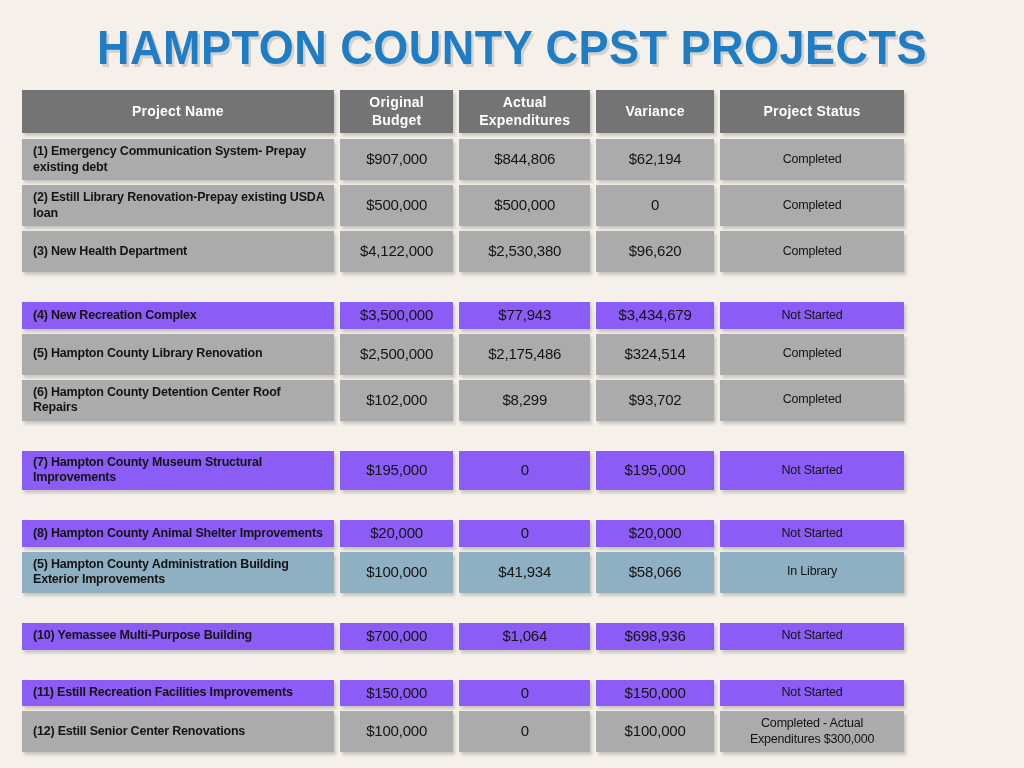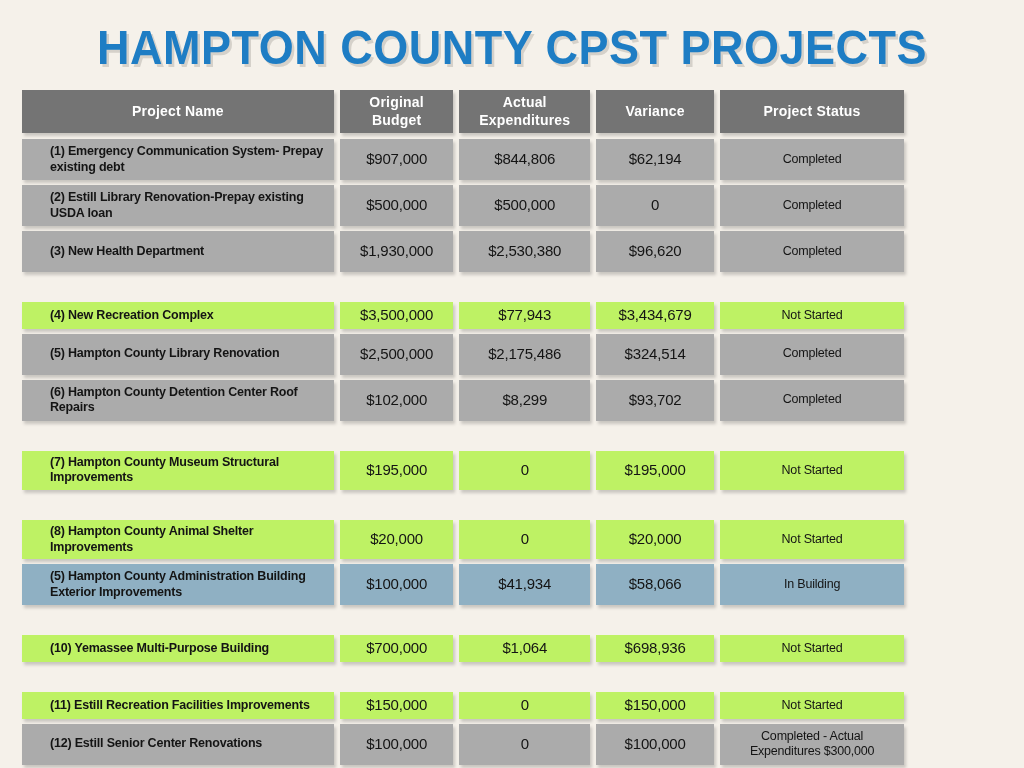--- a/index.html
+++ b/index.html
@@ -39,36 +39,36 @@
     justify-content: center;
     text-align: center;
     padding: 4px 8px;
     box-shadow: 2px 3px 3px rgba(0,0,0,0.18);
     color: #141414;
     line-height: 1.25;
   }
   .cell.name-cell {
     justify-content: flex-start;
     text-align: left;
-    padding-left: 28px;
+    padding-left: 11px;
     font-size: 12.5px;
     font-weight: bold;
     letter-spacing: -0.2px;
   }
   .cell.num-cell { font-size: 15px; font-weight: normal; letter-spacing: -0.2px; }
   .cell.status-cell { font-size: 12.5px; font-weight: normal; letter-spacing: -0.2px; }
   .header-row .cell {
     background: #747474;
     color: #ffffff;
     font-size: 14px;
     font-weight: bold;
     letter-spacing: 0.2px;
   }
   .theme-gray .cell { background: #ababab; }
-  .theme-red .cell { background: #bef264; margin-top: 25px; }
+  .theme-red .cell { background: #8b5cf6; margin-top: 25px; }
   .theme-blue .cell { background: #8fb0c3; }
   .totals-row .cell { background: #ababab; margin-top: 30px; }
   .totals-row .name-cell { font-size: 14.5px; letter-spacing: 0.2px; }
 </style>
 </head>
 <body>
 
 <h1 class="page-title">HAMPTON COUNTY CPST PROJECTS</h1>
 
 <div class="table-wrap">
@@ -89,21 +89,21 @@
       </div>
       <div class="trow theme-gray">
         <div class="cell name-cell">(2) Estill Library Renovation-Prepay existing USDA loan</div>
         <div class="cell num-cell">$500,000</div>
         <div class="cell num-cell">$500,000</div>
         <div class="cell num-cell">0</div>
         <div class="cell status-cell">Completed</div>
       </div>
       <div class="trow theme-gray">
         <div class="cell name-cell">(3) New Health Department</div>
-        <div class="cell num-cell">$1,930,000</div>
+        <div class="cell num-cell">$4,122,000</div>
         <div class="cell num-cell">$2,530,380</div>
         <div class="cell num-cell">$96,620</div>
         <div class="cell status-cell">Completed</div>
       </div>
       <div class="trow theme-red">
         <div class="cell name-cell">(4) New Recreation Complex</div>
         <div class="cell num-cell">$3,500,000</div>
         <div class="cell num-cell">$77,943</div>
         <div class="cell num-cell">$3,434,679</div>
         <div class="cell status-cell">Not Started</div>
@@ -134,21 +134,21 @@
         <div class="cell num-cell">$20,000</div>
         <div class="cell num-cell">0</div>
         <div class="cell num-cell">$20,000</div>
         <div class="cell status-cell">Not Started</div>
       </div>
       <div class="trow theme-blue">
         <div class="cell name-cell">(5) Hampton County Administration Building Exterior Improvements</div>
         <div class="cell num-cell">$100,000</div>
         <div class="cell num-cell">$41,934</div>
         <div class="cell num-cell">$58,066</div>
-        <div class="cell status-cell">In Building</div>
+        <div class="cell status-cell">In Library</div>
       </div>
       <div class="trow theme-red">
         <div class="cell name-cell">(10) Yemassee Multi-Purpose Building</div>
         <div class="cell num-cell">$700,000</div>
         <div class="cell num-cell">$1,064</div>
         <div class="cell num-cell">$698,936</div>
         <div class="cell status-cell">Not Started</div>
       </div>
       <div class="trow theme-red">
         <div class="cell name-cell">(11) Estill Recreation Facilities Improvements</div>

